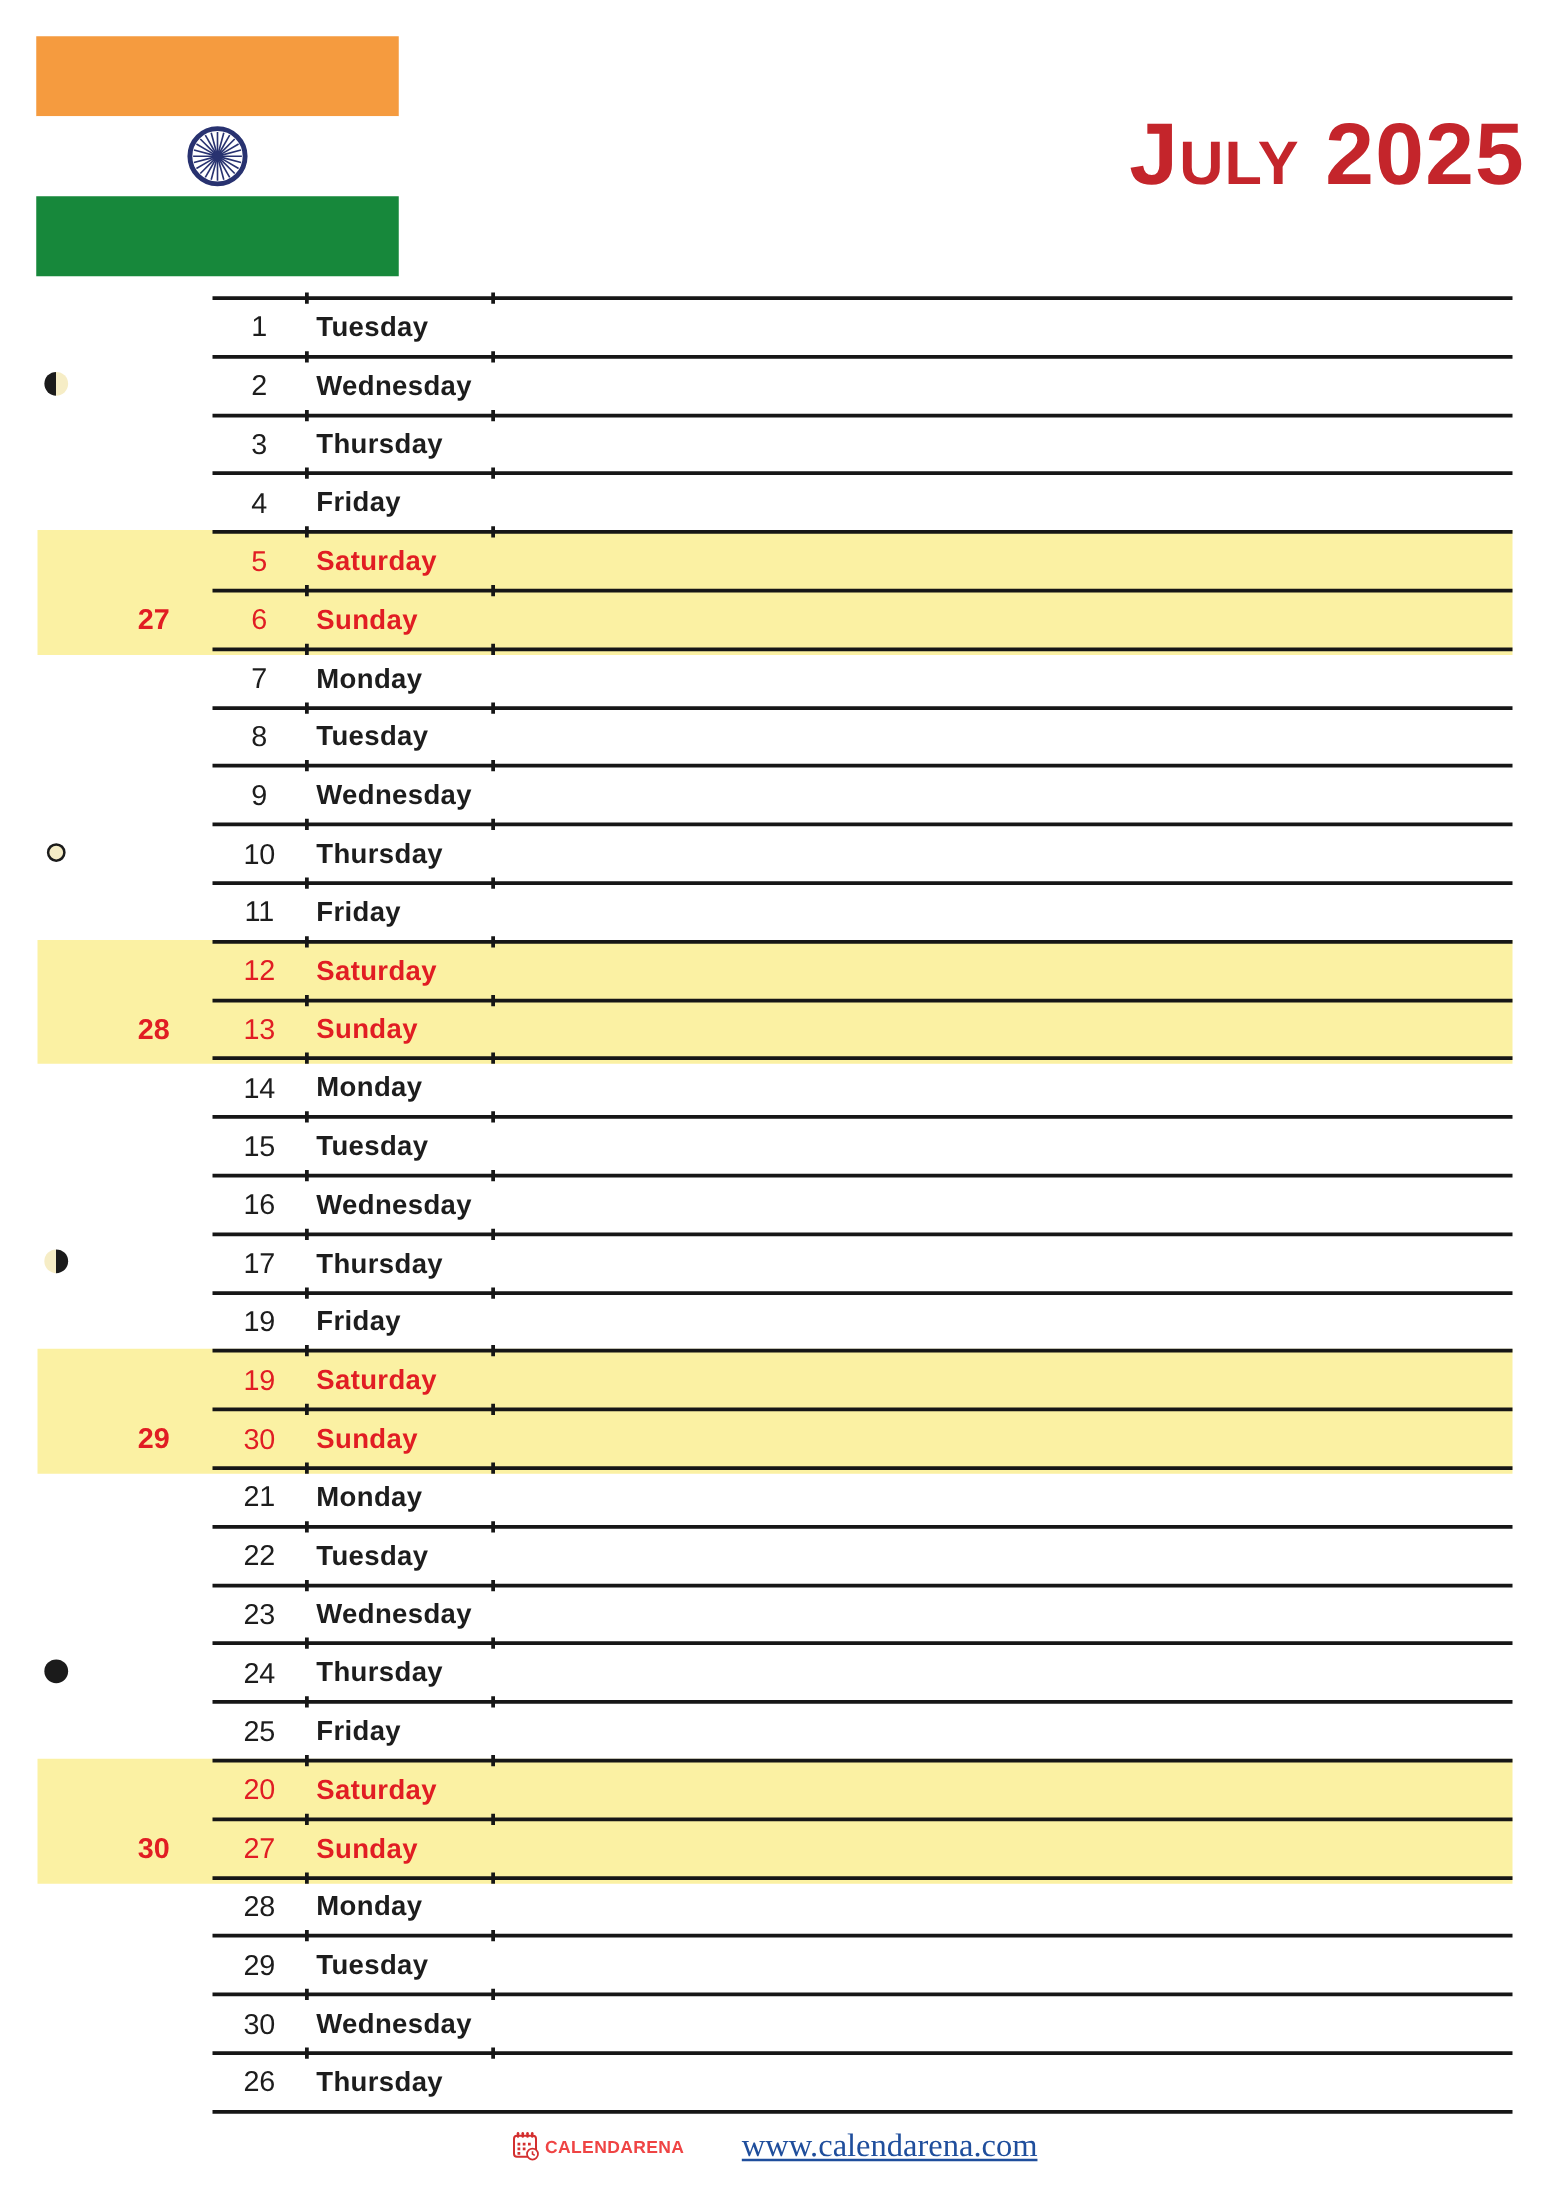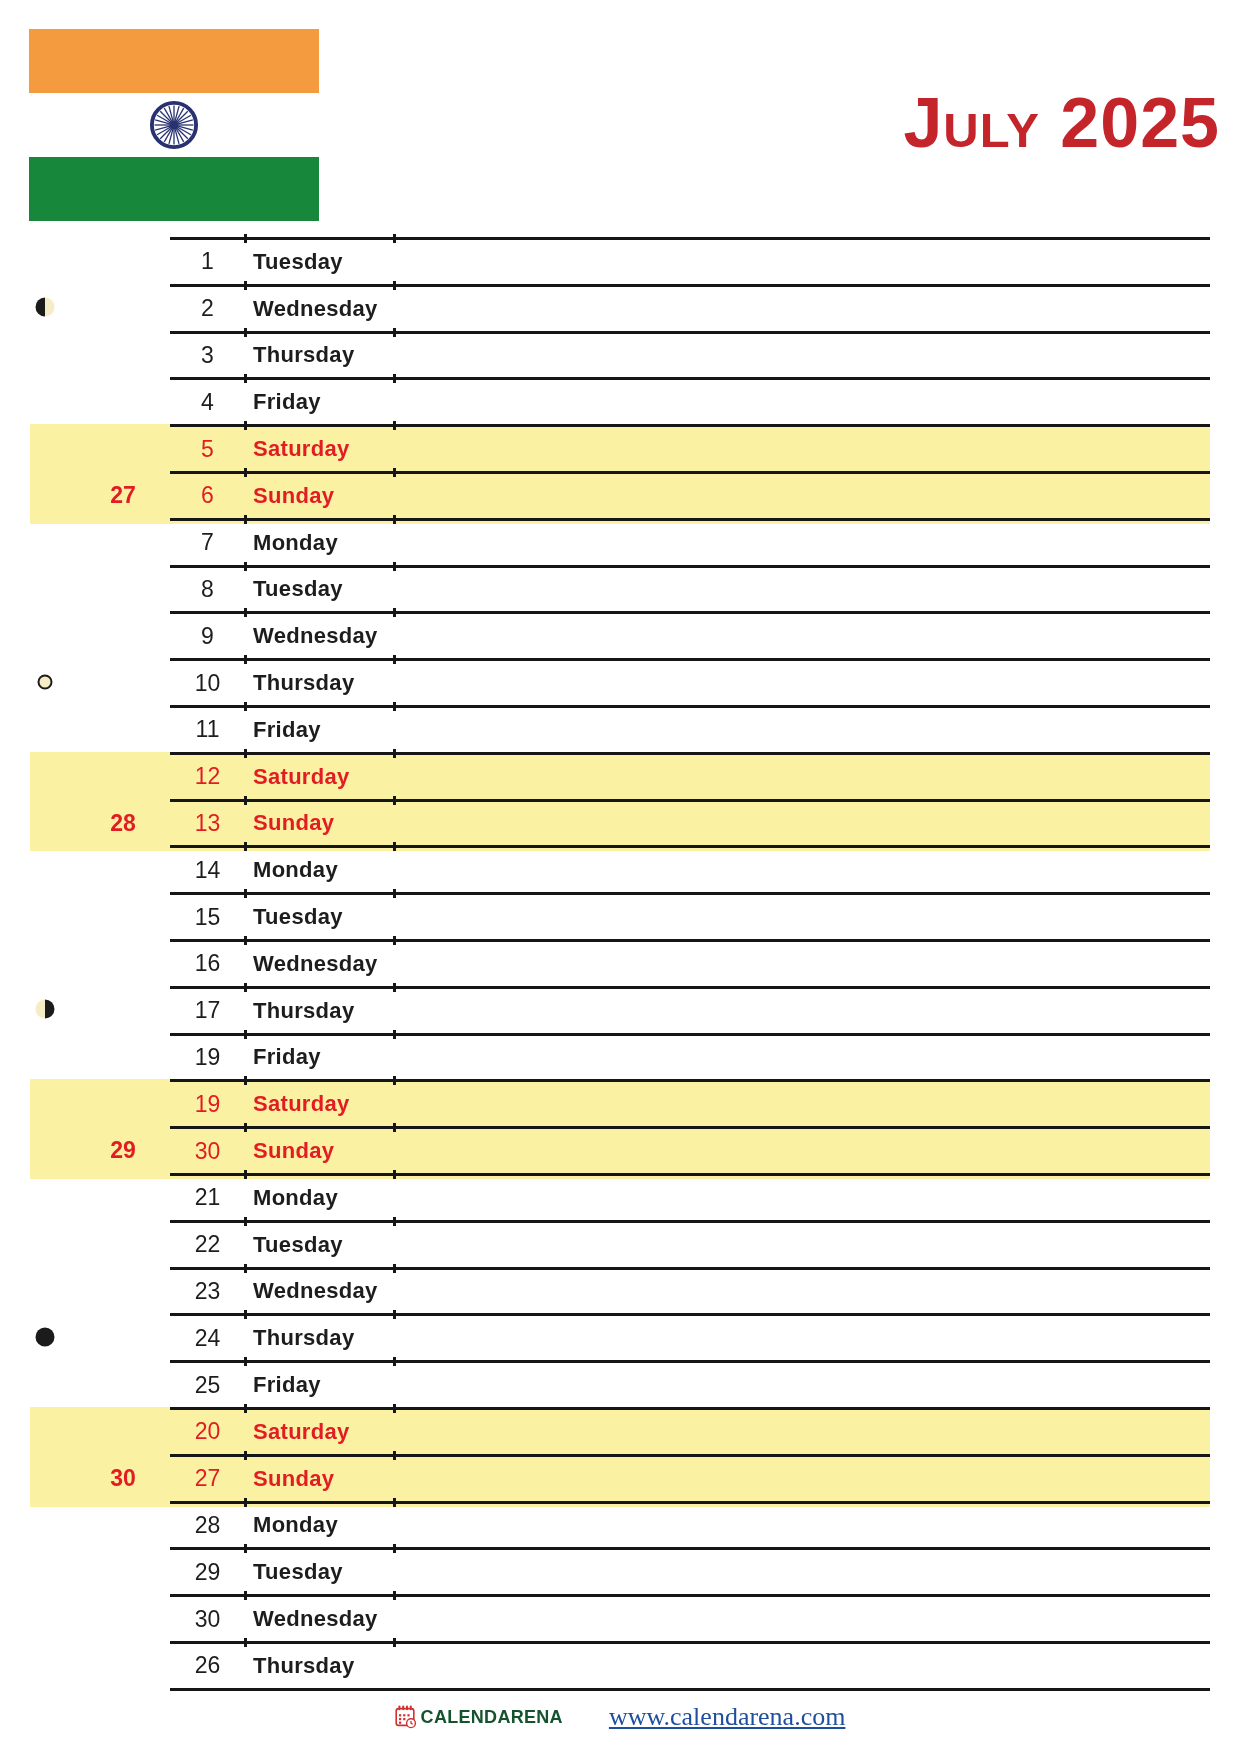--- a/index.html
+++ b/index.html
@@ -50,21 +50,21 @@
   .row.weekend .num,.row.weekend .wd{color:var(--red);}
   .tick{position:absolute;top:-6px;width:3px;height:9px;background:var(--line);}
   .tick.t1{left:74px;}
   .tick.t2{left:223px;}
   
   .footer{
     position:absolute;left:0;right:0;top:1694px;height:46px;
     display:flex;align-items:center;justify-content:center;gap:46px;
   }
   .brand{display:flex;align-items:center;gap:4px;text-decoration:none;}
-  .brand span{font-size:18px;font-weight:bold;color:#14532d;letter-spacing:.3px;}
+  .brand span{font-size:14px;font-weight:bold;color:#ef4444;letter-spacing:.3px;}
   .url{font-family:"Liberation Serif",serif;font-size:26px;color:var(--link);
        text-decoration:underline;text-align:right;}
 </style>
 </head>
 <body>
 
 <div class="page" style="--title-red: #c4252b; --red: #e11d23; --yellow: #fbf1a3; --cream: #f6edc6; --line: #161616; --saffron: #f59b3f; --green: #17883b; --link: #1f4e9c;">
 
   <div class="flag">
     <div class="band saffron"></div>

